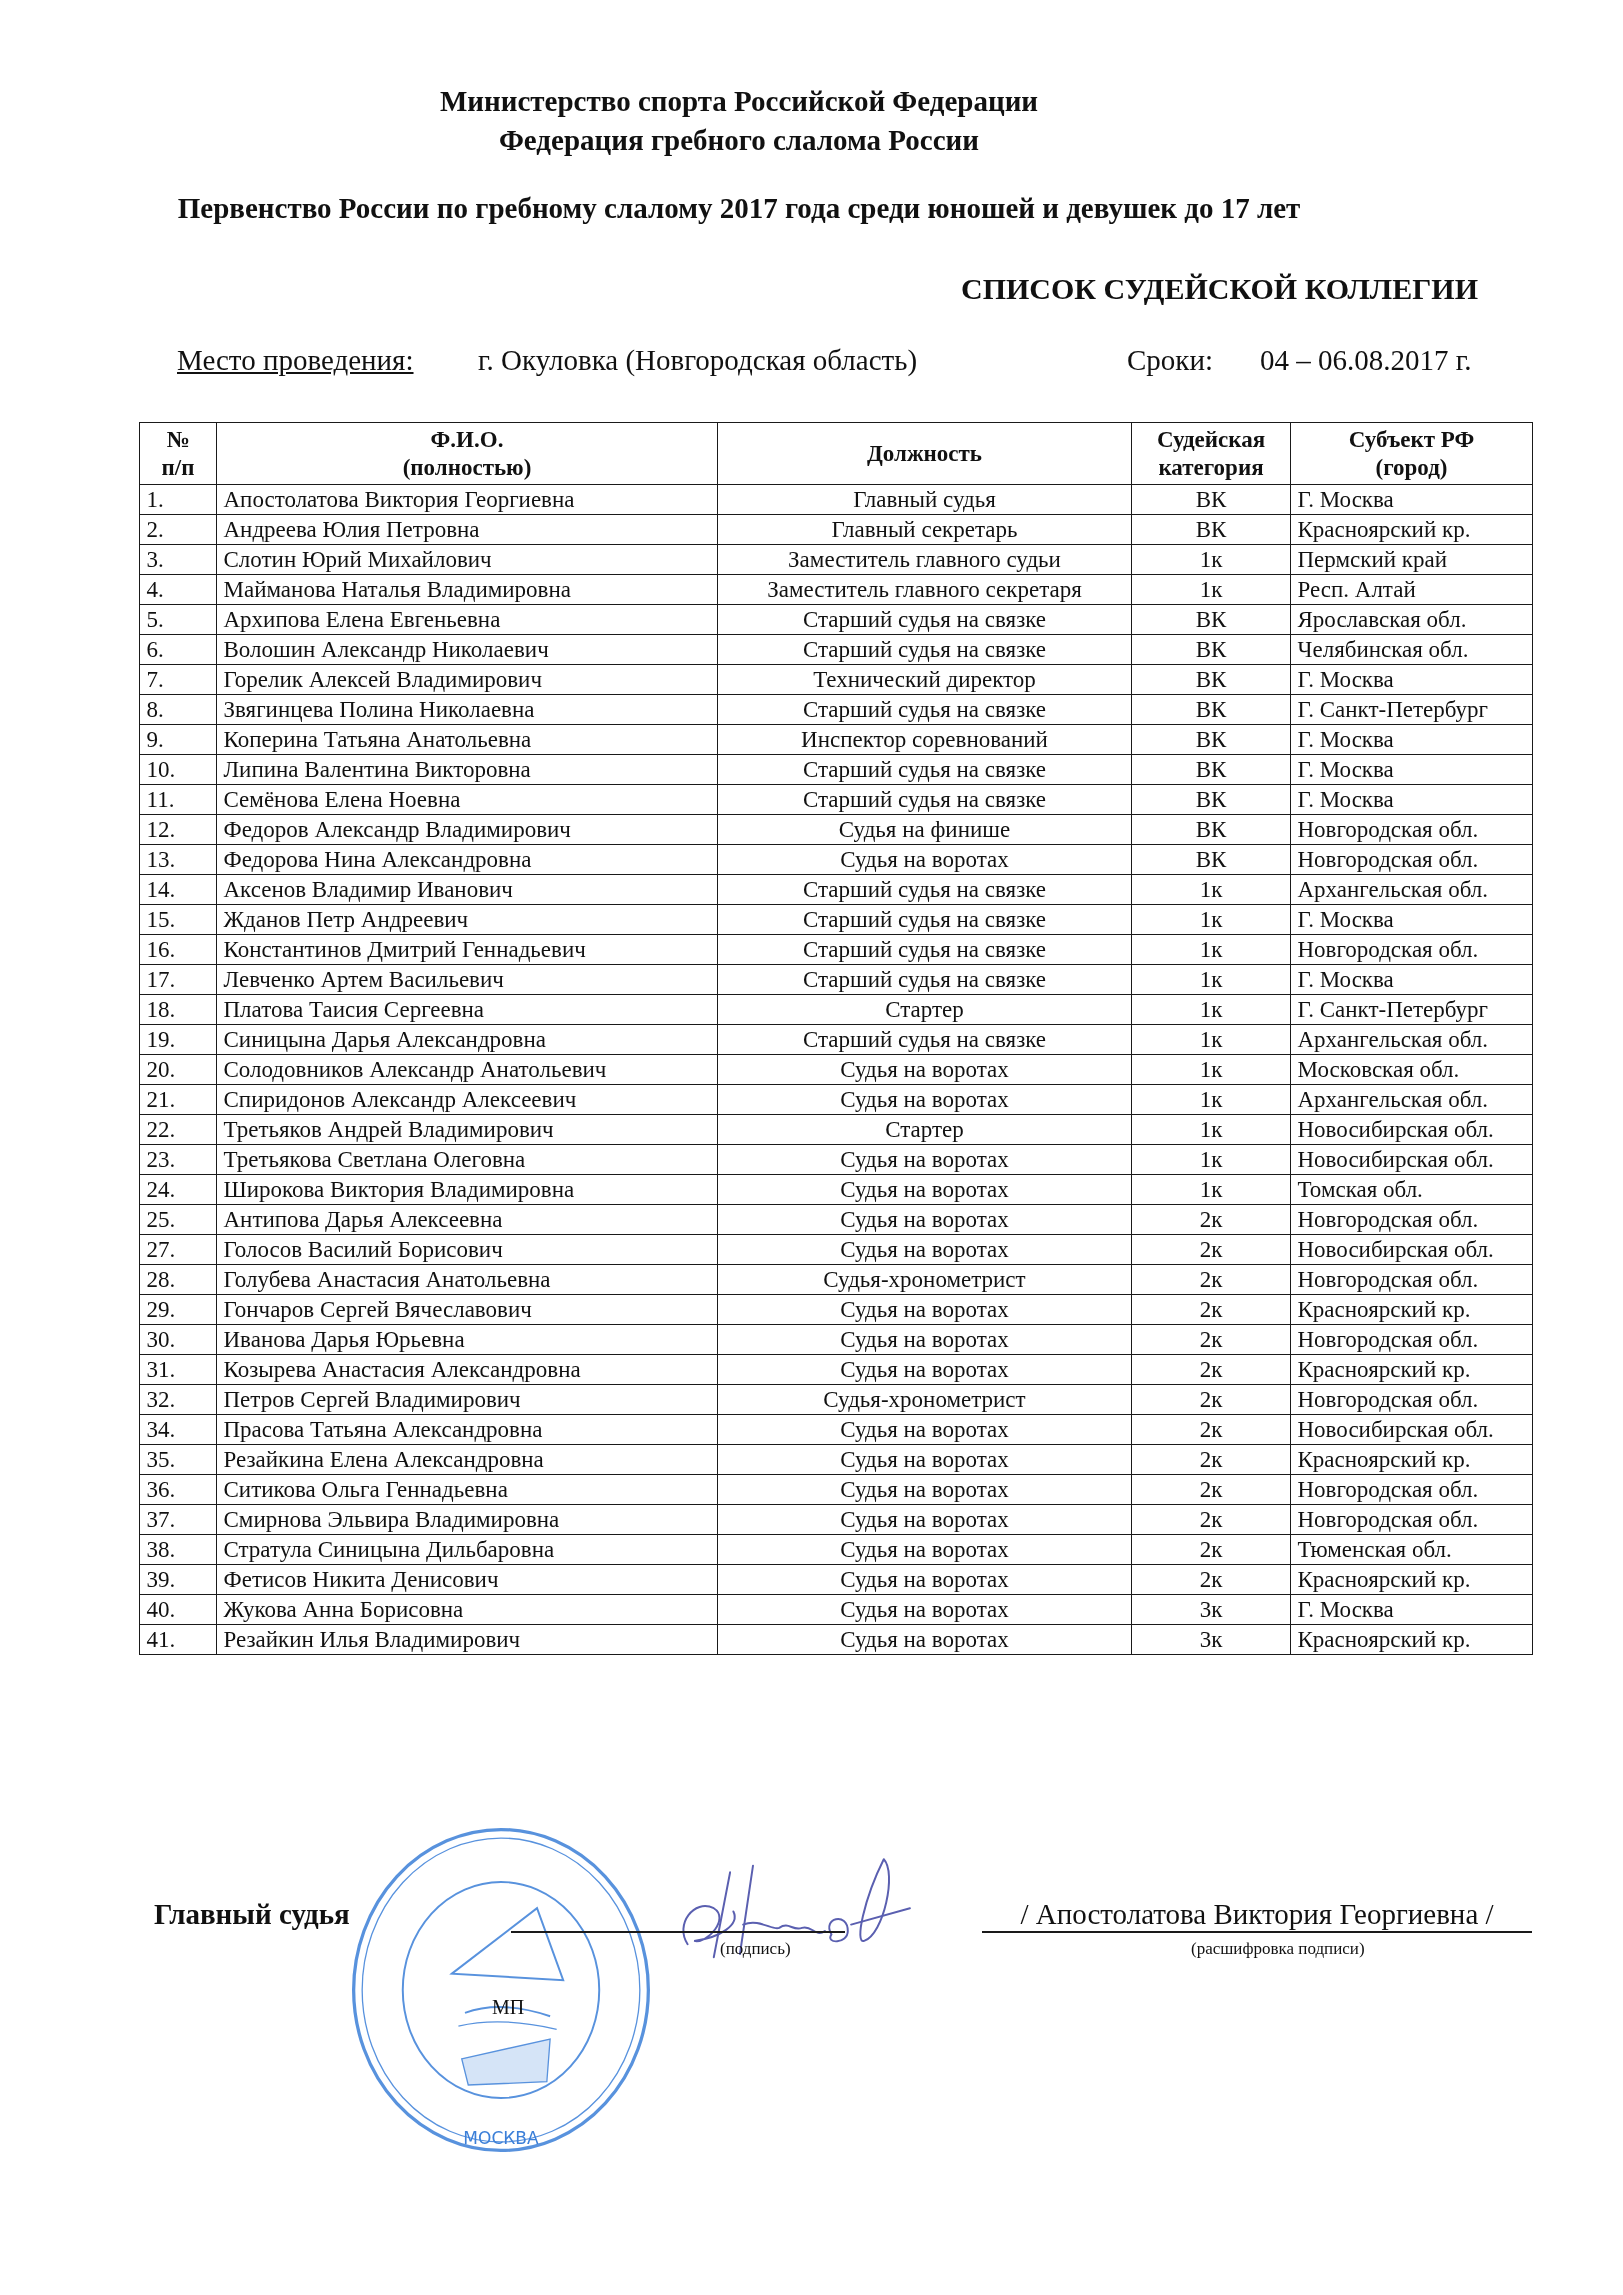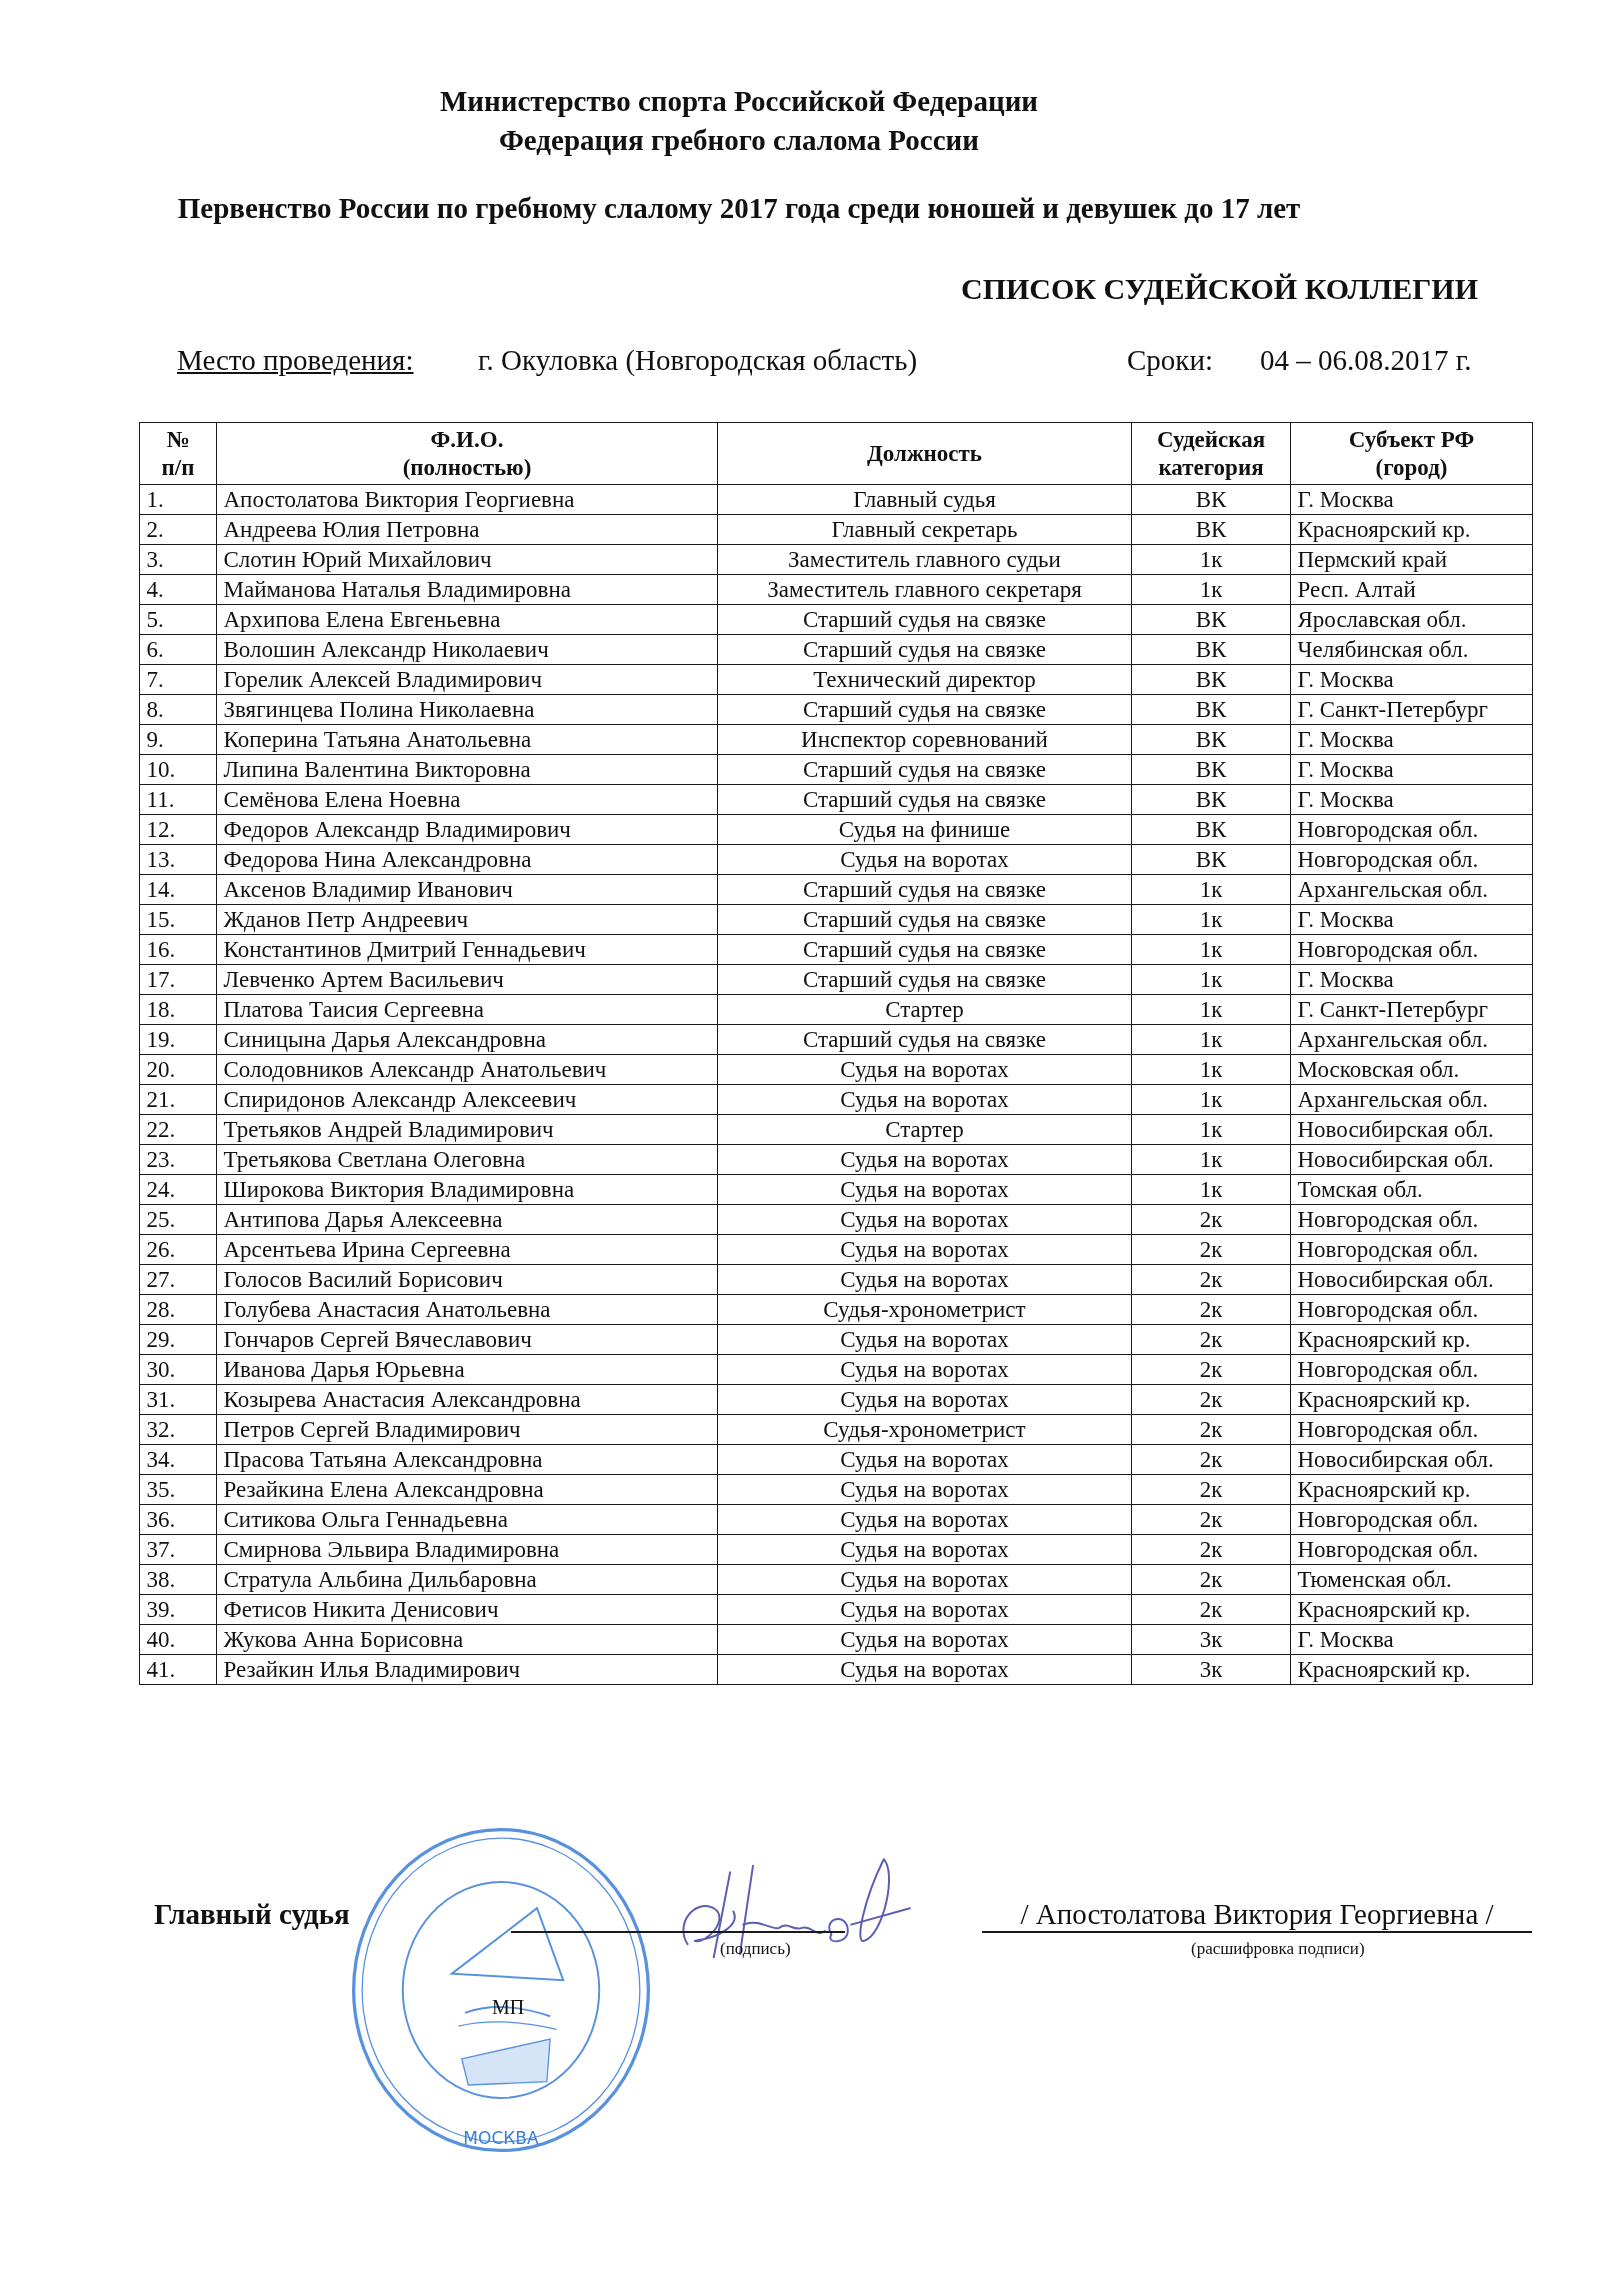--- a/index.html
+++ b/index.html
@@ -246,27 +246,20 @@
         <td class="c-reg">Томская обл.</td>
       </tr>
       <tr>
         <td class="c-num">25.</td>
         <td class="c-name">Антипова Дарья Алексеевна</td>
         <td class="c-pos">Судья на воротах</td>
         <td class="c-cat">2к</td>
         <td class="c-reg">Новгородская обл.</td>
       </tr>
       <tr>
-        <td class="c-num">26.</td>
-        <td class="c-name">Арсентьева Ирина Сергеевна</td>
-        <td class="c-pos">Судья на воротах</td>
-        <td class="c-cat">2к</td>
-        <td class="c-reg">Новгородская обл.</td>
-      </tr>
-      <tr>
         <td class="c-num">27.</td>
         <td class="c-name">Голосов Василий Борисович</td>
         <td class="c-pos">Судья на воротах</td>
         <td class="c-cat">2к</td>
         <td class="c-reg">Новосибирская обл.</td>
       </tr>
       <tr>
         <td class="c-num">28.</td>
         <td class="c-name">Голубева Анастасия Анатольевна</td>
         <td class="c-pos">Судья-хронометрист</td>
@@ -324,21 +317,21 @@
       </tr>
       <tr>
         <td class="c-num">37.</td>
         <td class="c-name">Смирнова Эльвира Владимировна</td>
         <td class="c-pos">Судья на воротах</td>
         <td class="c-cat">2к</td>
         <td class="c-reg">Новгородская обл.</td>
       </tr>
       <tr>
         <td class="c-num">38.</td>
-        <td class="c-name">Стратула Альбина Дильбаровна</td>
+        <td class="c-name">Стратула Синицына Дильбаровна</td>
         <td class="c-pos">Судья на воротах</td>
         <td class="c-cat">2к</td>
         <td class="c-reg">Тюменская обл.</td>
       </tr>
       <tr>
         <td class="c-num">39.</td>
         <td class="c-name">Фетисов Никита Денисович</td>
         <td class="c-pos">Судья на воротах</td>
         <td class="c-cat">2к</td>
         <td class="c-reg">Красноярский кр.</td>

